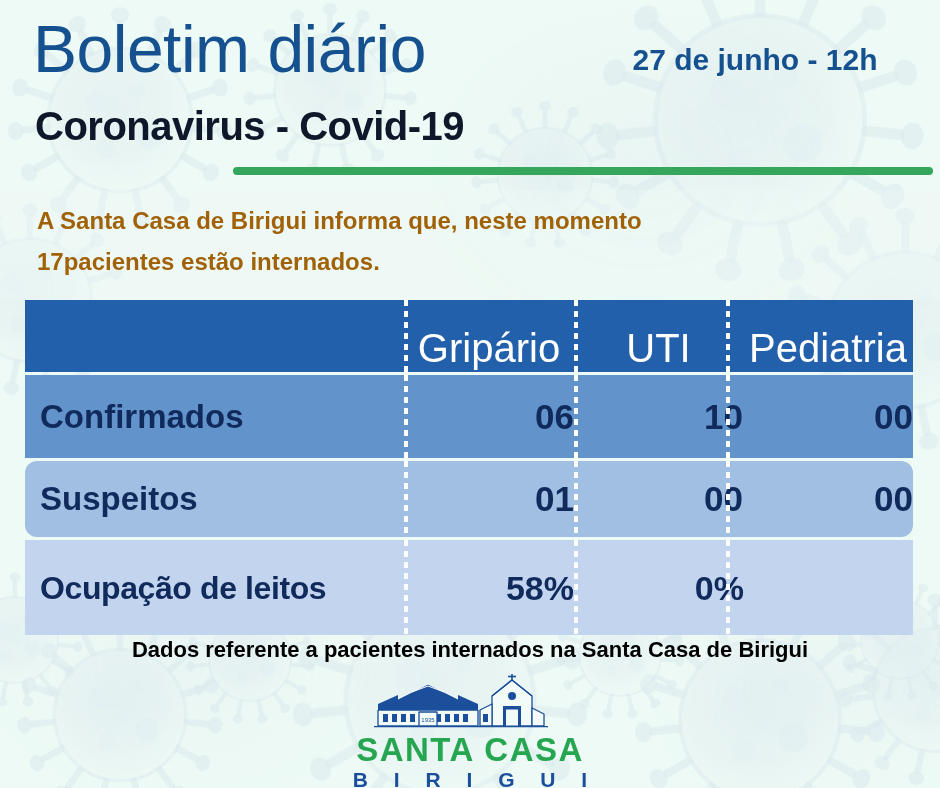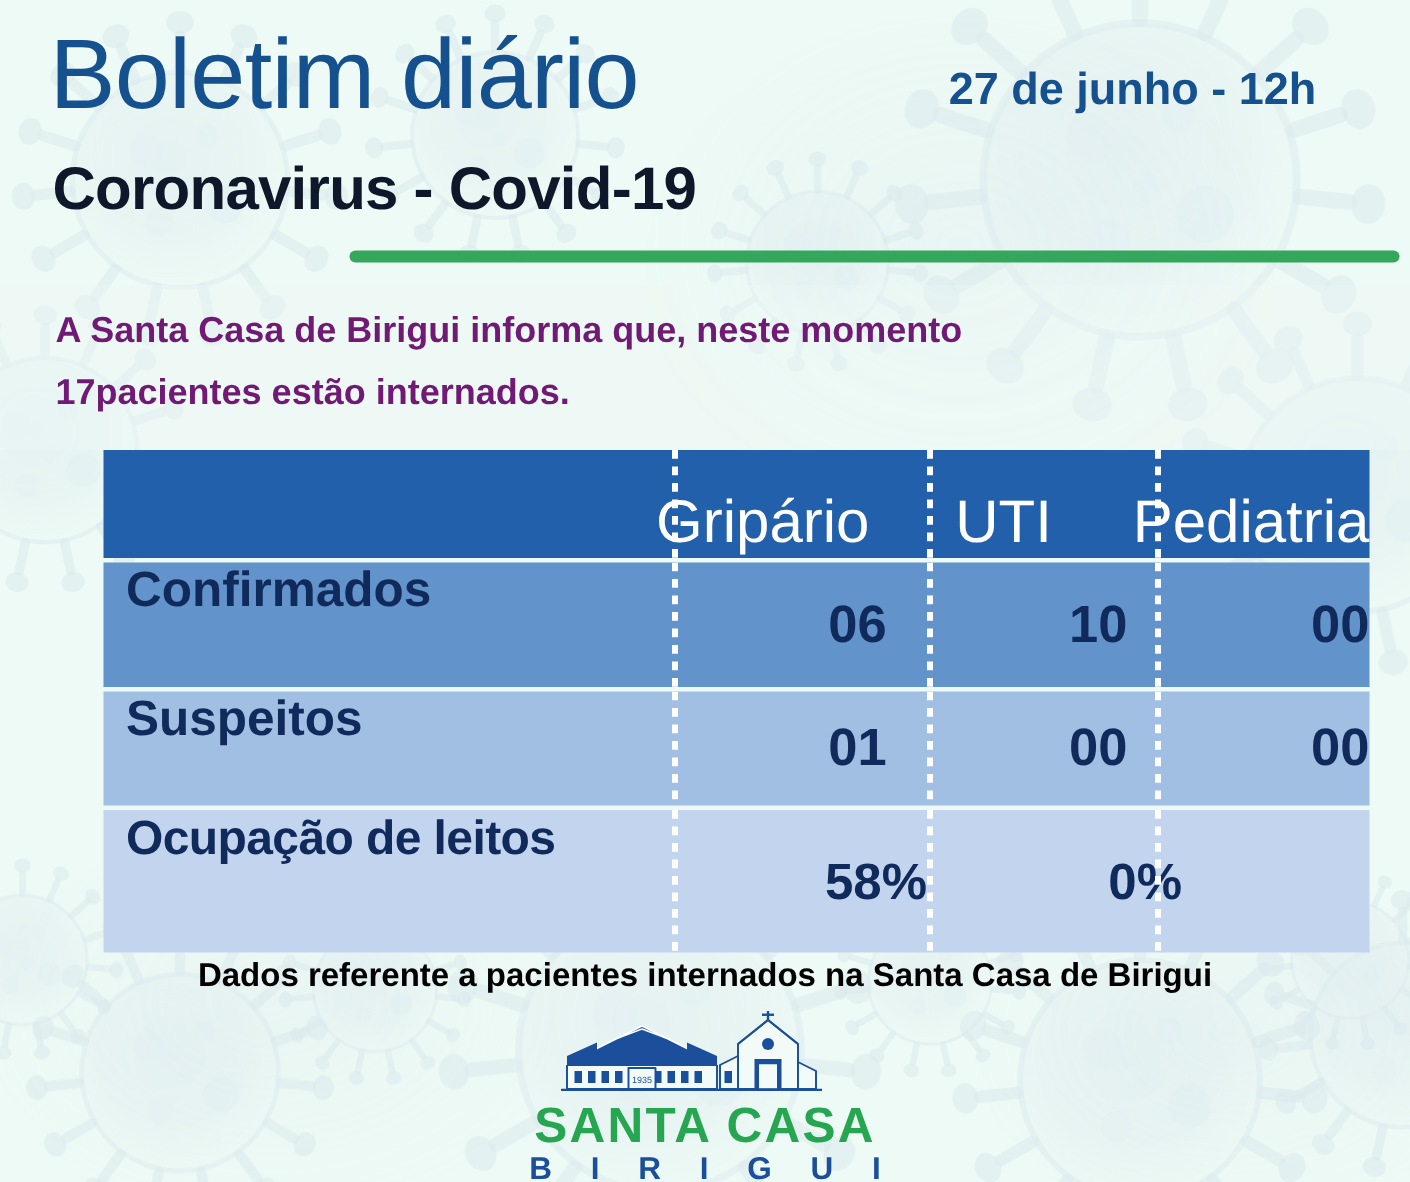--- a/index.html
+++ b/index.html
@@ -37,34 +37,34 @@
   .updated div{white-space:nowrap;}
 
   .green-rule{
     position:absolute;left:233px;top:167px;width:700px;height:8px;
     background:#35a75c;border-radius:4px;
   }
 
   
   .intro{
     position:absolute;left:37px;top:200px;width:800px;
-    color:#701a75;font-weight:700;font-size:24px;line-height:41px;
+    color:#a16207;font-weight:700;font-size:24px;line-height:41px;
   }
   .intro span{display:block;white-space:nowrap;}
 
   
   .tbl{position:absolute;left:25px;top:300px;width:888px;}
-  .trow{display:flex;position:relative;box-sizing:border-box;margin-left:44px;}
+  .trow{display:flex;position:relative;box-sizing:border-box;}
   .trow + .trow{margin-top:3px;}
   .r-head{height:72px;background:#2360ab;}
   .r-1{height:83px;background:#6393cb;}
-  .r-2{height:76px;background:#a0bfe2;}
+  .r-2{height:76px;background:#a0bfe2;border-radius:12px;}
   .r-3{height:95px;background:#c3d5ee;}
 
-  .c-label{width:379px;display:flex;align-items:flex-start;box-sizing:border-box;padding-left:15px;}
+  .c-label{width:379px;display:flex;align-items:center;box-sizing:border-box;padding-left:15px;}
   .c-val{width:170px;display:flex;align-items:center;justify-content:flex-end;box-sizing:border-box;}
   .c-val.wide{width:169px;}
   .c-val.last{width:170px;}
 
   .hd-label{width:379px;}
   .hd-cell{display:flex;align-items:flex-end;justify-content:center;box-sizing:border-box;
            padding-bottom:2px;color:#ffffff;font-size:40px;font-weight:400;line-height:44px;white-space:nowrap;}
   .hd-c1{width:170px;}
   .hd-c2{width:169px;}
   .hd-c3{width:170px;justify-content:flex-start;padding-left:6px;}

